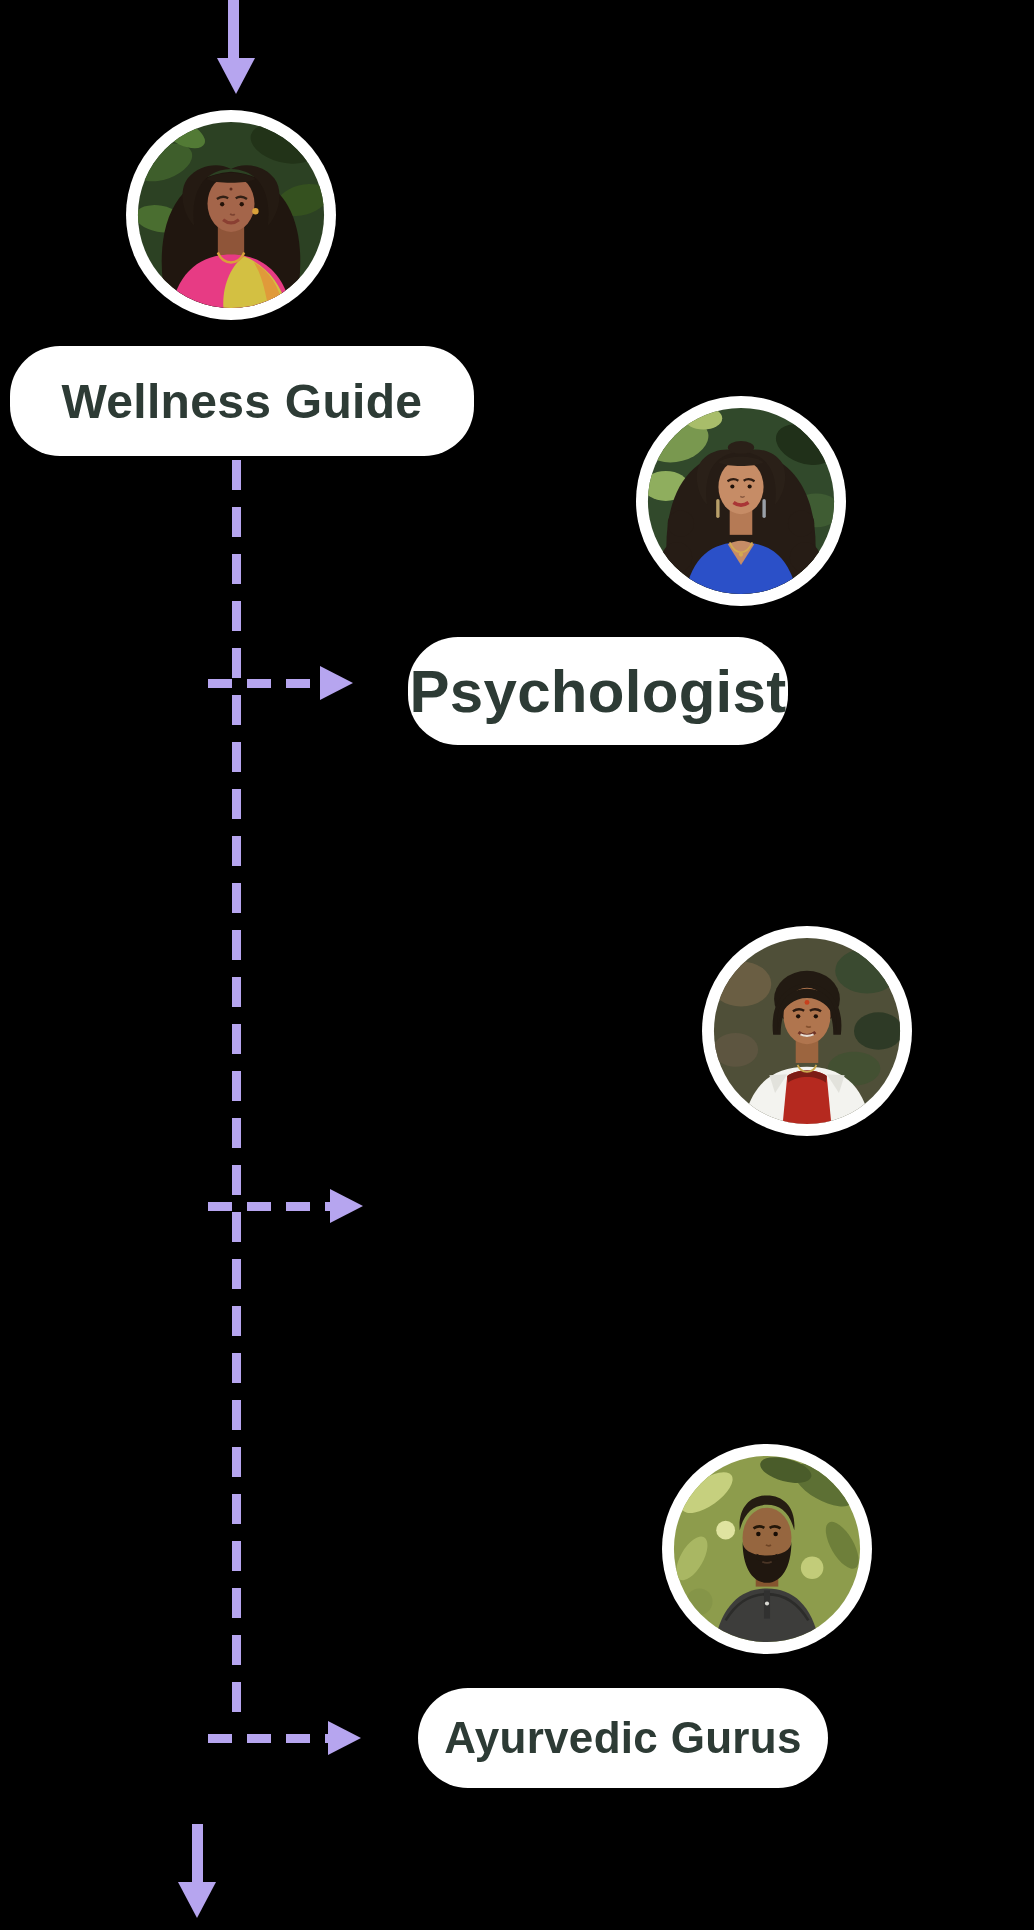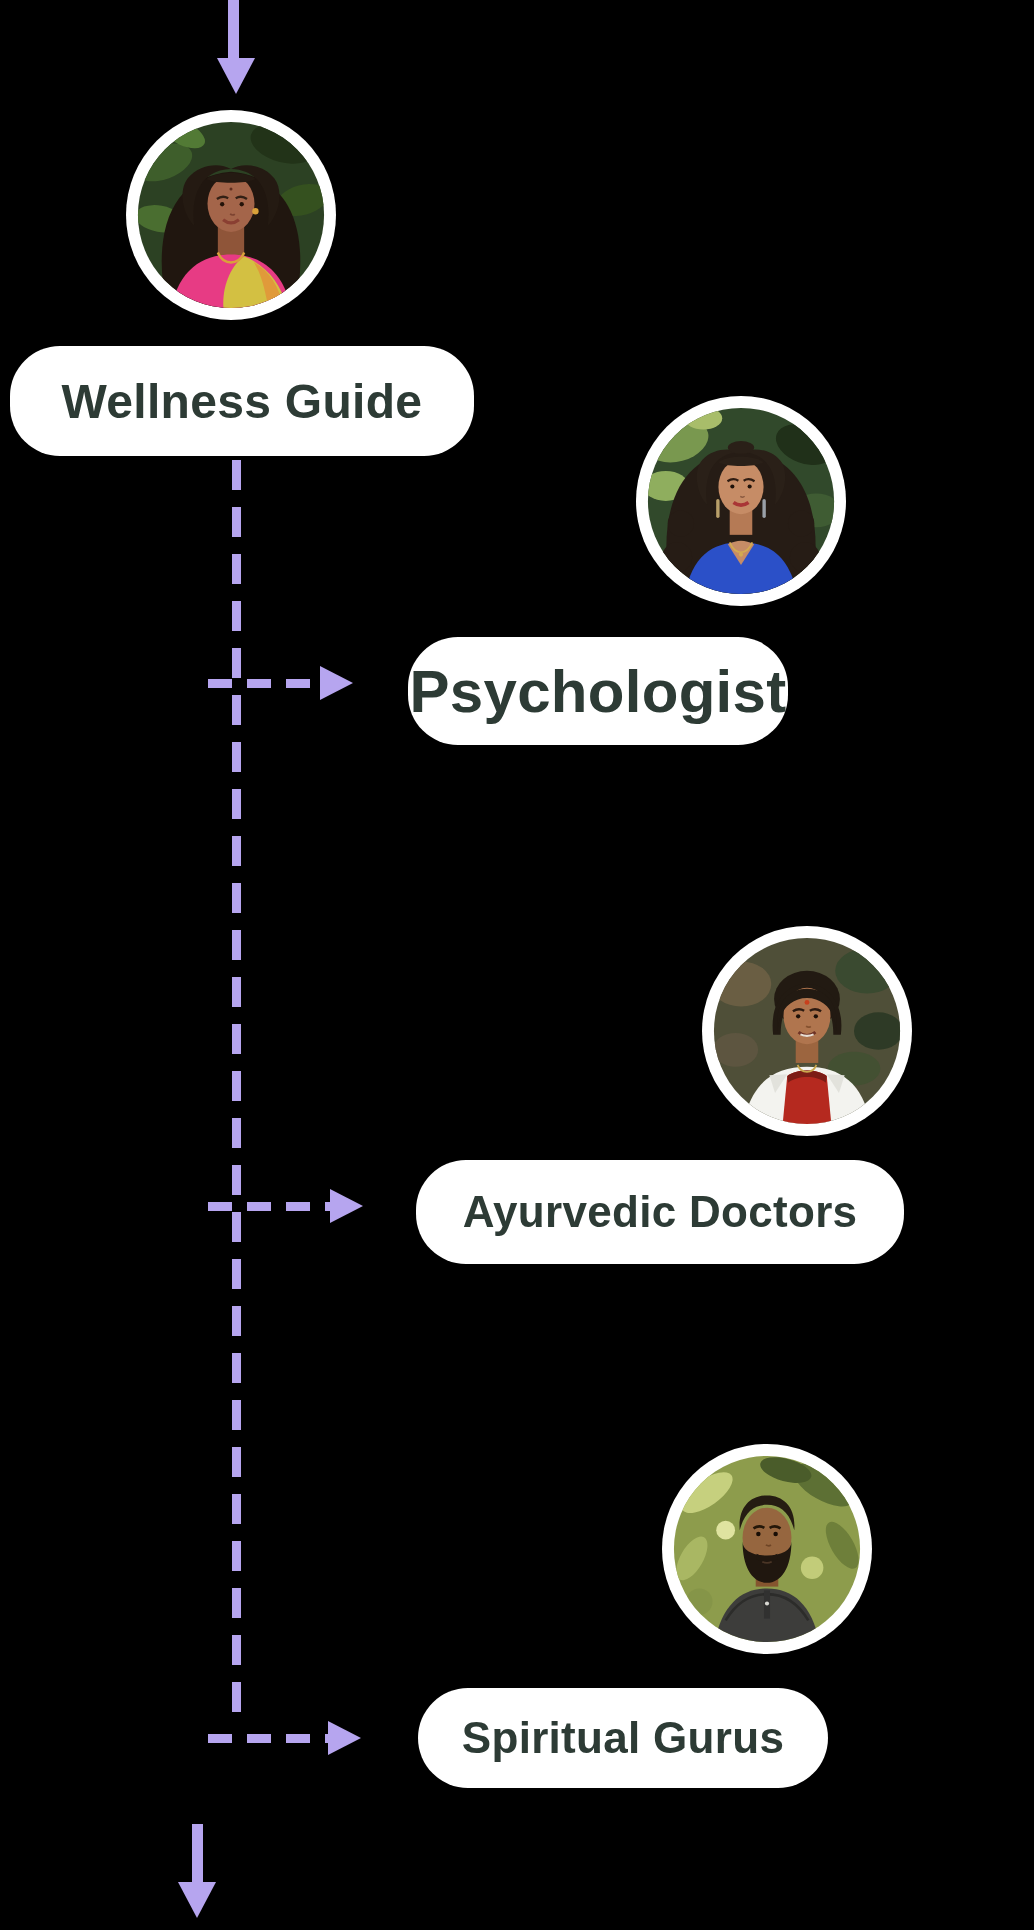--- a/index.html
+++ b/index.html
@@ -210,23 +210,20 @@
         <path d="M51.5,39.2 q3,-1.7 6,0.3" fill="none" stroke="#2c1a10" stroke-width="1.3"></path>
         <circle cx="45.3" cy="42.2" r="1.15" fill="#1d1008"></circle>
         <circle cx="54.7" cy="42.2" r="1.15" fill="#1d1008"></circle>
         <path d="M49.5,47.5 q1.5,1 2.5,0" fill="none" stroke="#85512f" stroke-width="0.9"></path>
         <path d="M45.5,50.6 q4.5,3.6 9,0" fill="none" stroke="#6e3326" stroke-width="1.6"></path>
         <path d="M46.5,51.8 q3.5,1.6 7,0" fill="none" stroke="#e8ded2" stroke-width="1.1"></path>
       </g>
     </svg>
   </div>
 
-  <div class="pill" style="left:416px; top:1160px; width:488px; height:104px; font-size:44px;">
-    <span>Ayurvedic Doctors</span>
-  </div>
 
   <div class="hdash" style="left:208px; top:1734px; width:120px;"></div>
   <div class="tri-right" style="left:328px; top:1721px;"></div>
 
   <div class="avatar" style="left:662px; top:1444px; width:210px; height:210px;">
     <svg viewBox="0 0 100 100" width="188" height="188">
       <defs>
           <clipPath id="cp4">
             <circle cx="50" cy="50" r="49.5"></circle>
           </clipPath>
@@ -254,19 +251,19 @@
         <path d="M42.8,39 q3,-1.9 5.8,-0.2" fill="none" stroke="#241709" stroke-width="1.4"></path>
         <path d="M51.4,38.8 q2.8,-1.7 5.8,0.2" fill="none" stroke="#241709" stroke-width="1.4"></path>
         <circle cx="45.4" cy="42" r="1.2" fill="#180d05"></circle>
         <circle cx="54.6" cy="42" r="1.2" fill="#180d05"></circle>
         <path d="M49.4,47.8 q1.6,1 2.7,0" fill="none" stroke="#6e4526" stroke-width="0.9"></path>
       </g>
     </svg>
   </div>
 
   <div class="pill" style="left:418px; top:1688px; width:410px; height:100px; font-size:44px;">
-    <span>Spiritual Gurus</span>
+    <span>Ayurvedic Gurus</span>
   </div>
 
   <div class="shaft" style="left:192px; top:1824px; height:60px;"></div>
   <div class="tri-down" style="left:178px; top:1882px;"></div>
 
 </div>
 
 </body></html>

